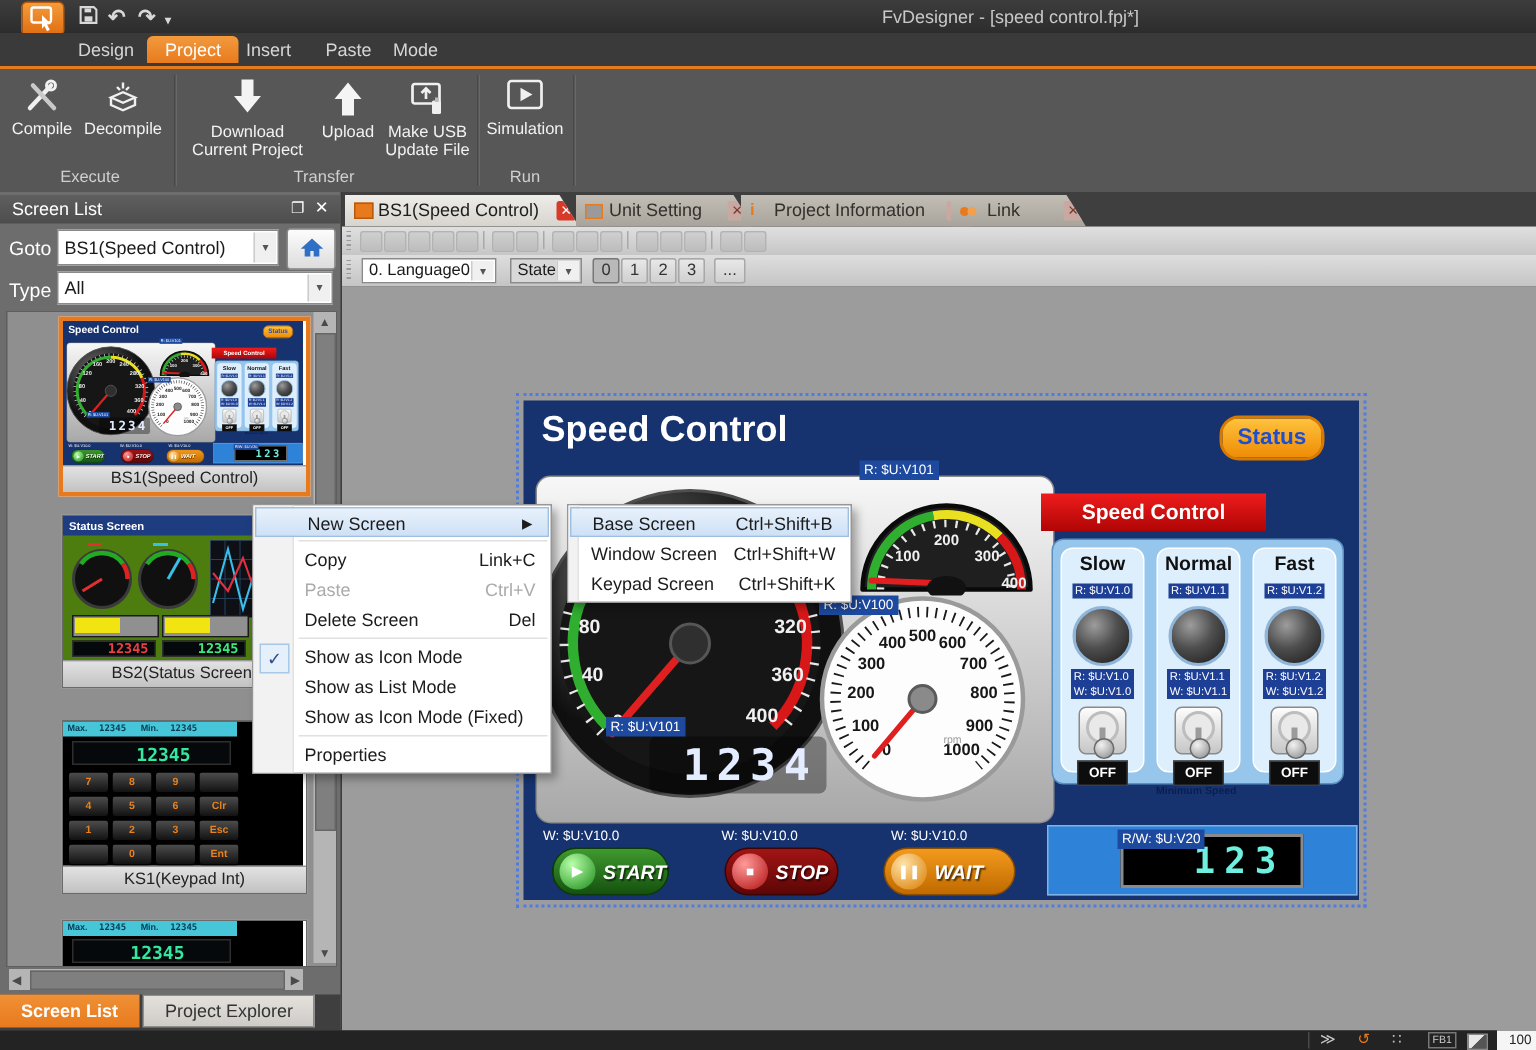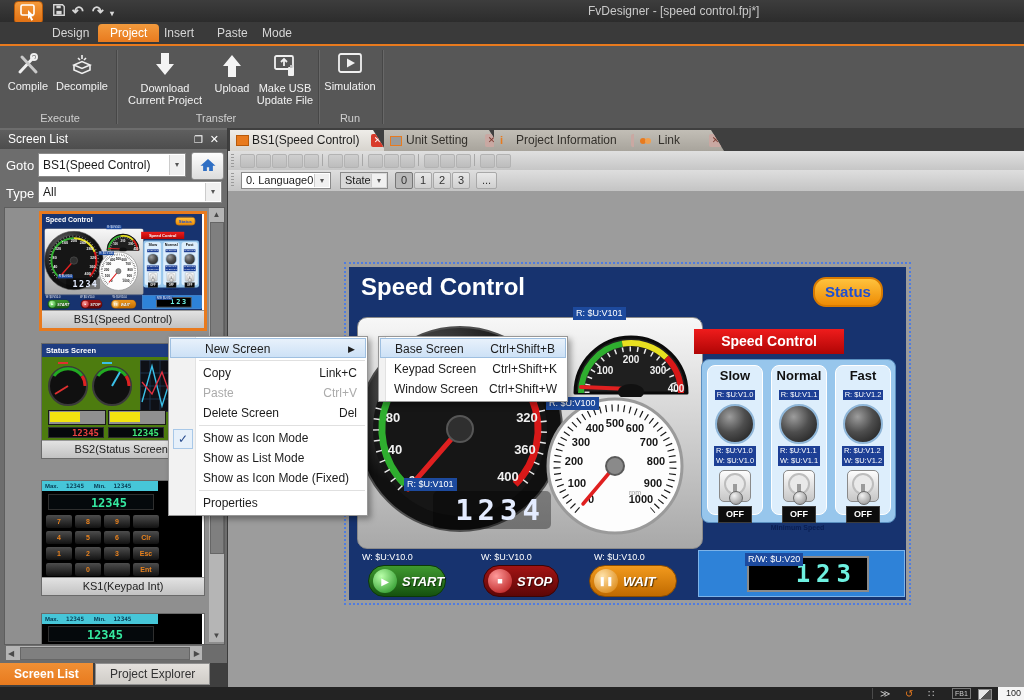--- a/index.html
+++ b/index.html
@@ -690,22 +690,22 @@
     </div>
     <div class="mi"><span>Show as List Mode</span></div>
     <div class="mi"><span>Show as Icon Mode (Fixed)</span></div>
     <div class="msep"></div>
     <div class="mi"><span>Properties</span></div>
   </div>
 
   <div class="menu" style="left:378px;top:336px;width:188px;height:64px">
     <div class="gutter" style="width:6px"></div>
     <div class="mi hl" style="margin:1px;padding-left:14px"><span>Base Screen</span><span class="sc">Ctrl+Shift+B</span></div>
+    <div class="mi" style="padding-left:15px"><span>Window Screen</span><span class="sc">Ctrl+Shift+W</span></div>
     <div class="mi" style="padding-left:15px"><span>Keypad Screen</span><span class="sc">Ctrl+Shift+K</span></div>
-    <div class="mi" style="padding-left:15px"><span>Window Screen</span><span class="sc">Ctrl+Shift+W</span></div>
   </div>
 
   <div class="abs" id="statusbar">
     <div class="abs" style="left:872px;top:1px;width:1px;height:11px;background:#4a4a4a"></div>
     <div class="sico" style="left:880px">≫</div>
     <div class="sico" style="left:905px;color:#e87a1e">↺</div>
     <div class="sico" style="left:928px">∷</div>
     <div class="abs" style="left:952px;top:1px;height:9px;border:1px solid #777;color:#ccc;font-size:7px;line-height:9px;padding:0 2px">FB1</div>
     <div class="abs" style="left:978px;top:2px;width:12px;height:9px;border:1px solid #888;background:linear-gradient(135deg,#e8e8e8 49%,#555 51%)"></div>
     <div class="abs" style="left:998px;top:0;width:26px;height:13px;background:#f5f5f5;color:#222;font-size:9px;line-height:13px;text-align:right;padding-right:3px;box-sizing:border-box">100</div>

